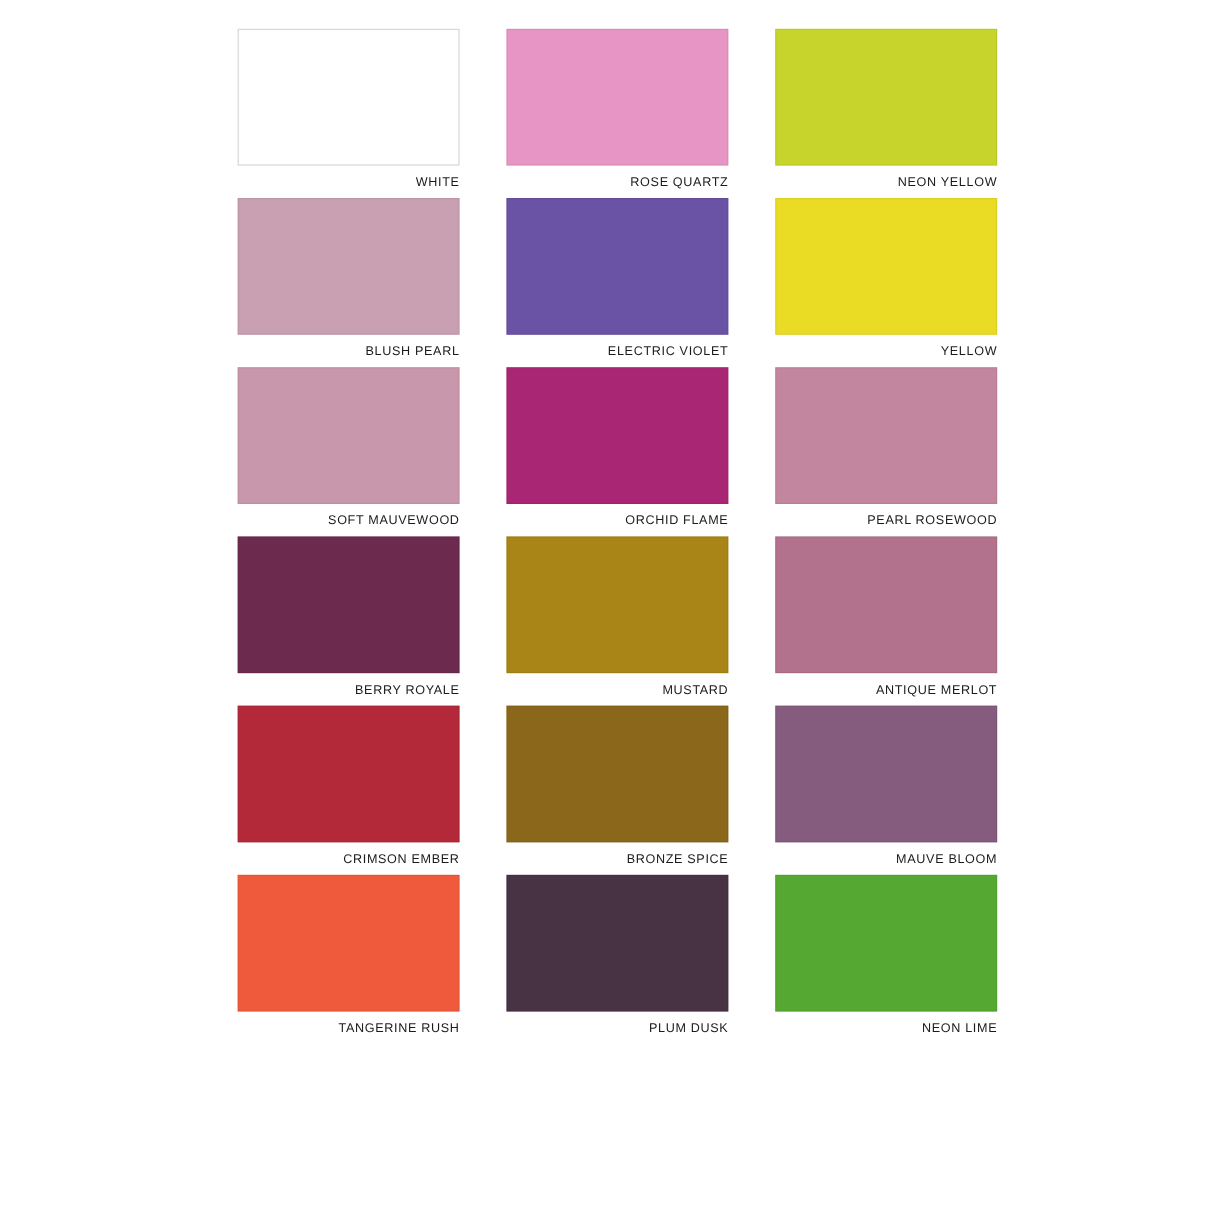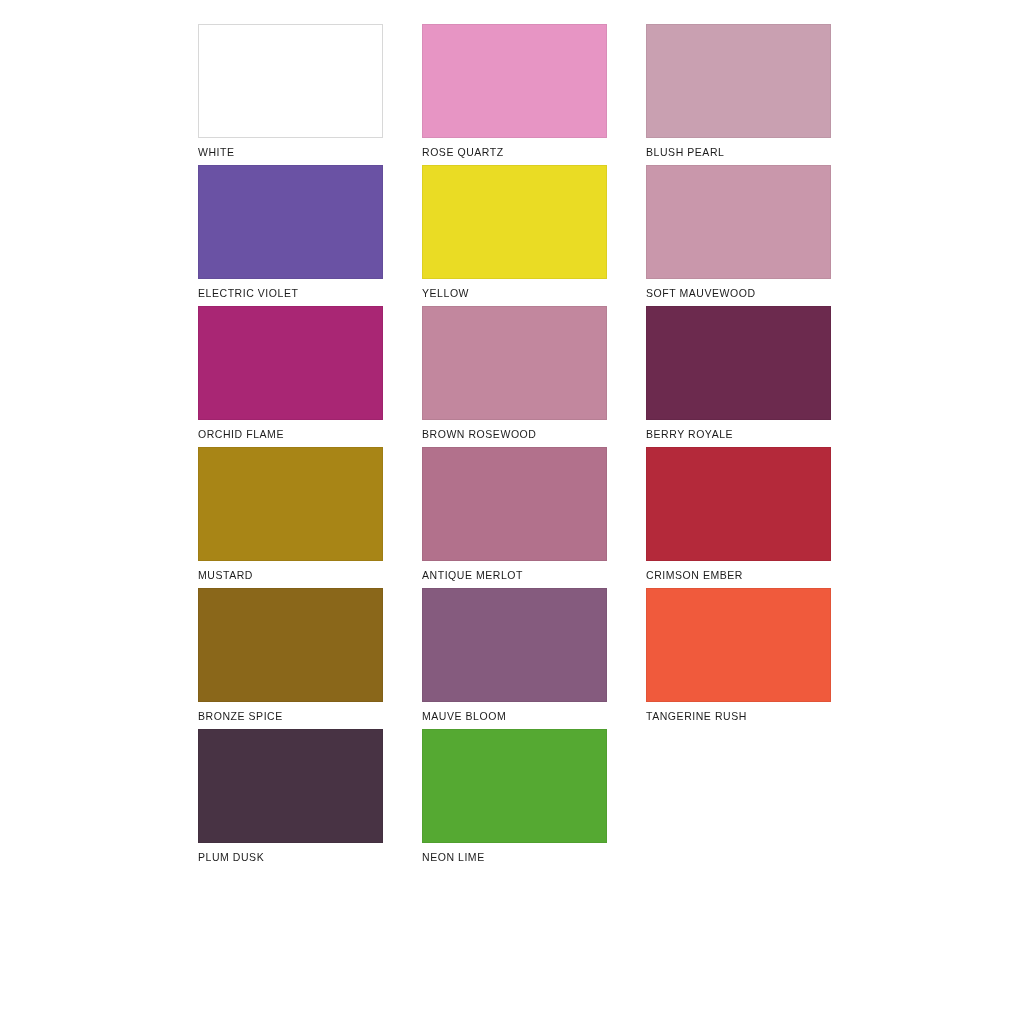--- a/index.html
+++ b/index.html
@@ -28,21 +28,21 @@
     display: grid;
     grid-template-columns: repeat(3, 185px);
     column-gap: 39px;
     row-gap: 0px;
   }
   .swatch-cell {
     width: 185px;
     height: 141px;
     display: flex;
     flex-direction: column;
-    align-items: flex-start;
+    align-items: flex-end;
   }
   .swatch-chip {
     width: 185px;
     height: 114px;
     box-sizing: border-box;
     border: 1px solid rgba(0,0,0,0.06);
   }
   .swatch-chip.bordered {
     border: 1px solid #d8d8d8;
   }
@@ -64,20 +64,24 @@
   <div id="swatch-grid">
       <div class="swatch-cell">
         <div class="swatch-chip bordered" style="background: rgb(255, 255, 255);"></div>
         <div class="swatch-label">WHITE</div>
       </div>
       <div class="swatch-cell">
         <div class="swatch-chip" style="background: rgb(231, 149, 196);"></div>
         <div class="swatch-label">ROSE QUARTZ</div>
       </div>
       <div class="swatch-cell">
+        <div class="swatch-chip" style="background: rgb(198, 212, 43);"></div>
+        <div class="swatch-label">NEON YELLOW</div>
+      </div>
+      <div class="swatch-cell">
         <div class="swatch-chip" style="background: rgb(201, 160, 177);"></div>
         <div class="swatch-label">BLUSH PEARL</div>
       </div>
       <div class="swatch-cell">
         <div class="swatch-chip" style="background: rgb(106, 82, 164);"></div>
         <div class="swatch-label">ELECTRIC VIOLET</div>
       </div>
       <div class="swatch-cell">
         <div class="swatch-chip" style="background: rgb(234, 220, 36);"></div>
         <div class="swatch-label">YELLOW</div>
@@ -85,21 +89,21 @@
       <div class="swatch-cell">
         <div class="swatch-chip" style="background: rgb(201, 151, 171);"></div>
         <div class="swatch-label">SOFT MAUVEWOOD</div>
       </div>
       <div class="swatch-cell">
         <div class="swatch-chip" style="background: rgb(169, 38, 116);"></div>
         <div class="swatch-label">ORCHID FLAME</div>
       </div>
       <div class="swatch-cell">
         <div class="swatch-chip" style="background: rgb(194, 135, 158);"></div>
-        <div class="swatch-label">BROWN ROSEWOOD</div>
+        <div class="swatch-label">PEARL ROSEWOOD</div>
       </div>
       <div class="swatch-cell">
         <div class="swatch-chip" style="background: rgb(108, 42, 78);"></div>
         <div class="swatch-label">BERRY ROYALE</div>
       </div>
       <div class="swatch-cell">
         <div class="swatch-chip" style="background: rgb(168, 133, 22);"></div>
         <div class="swatch-label">MUSTARD</div>
       </div>
       <div class="swatch-cell">

